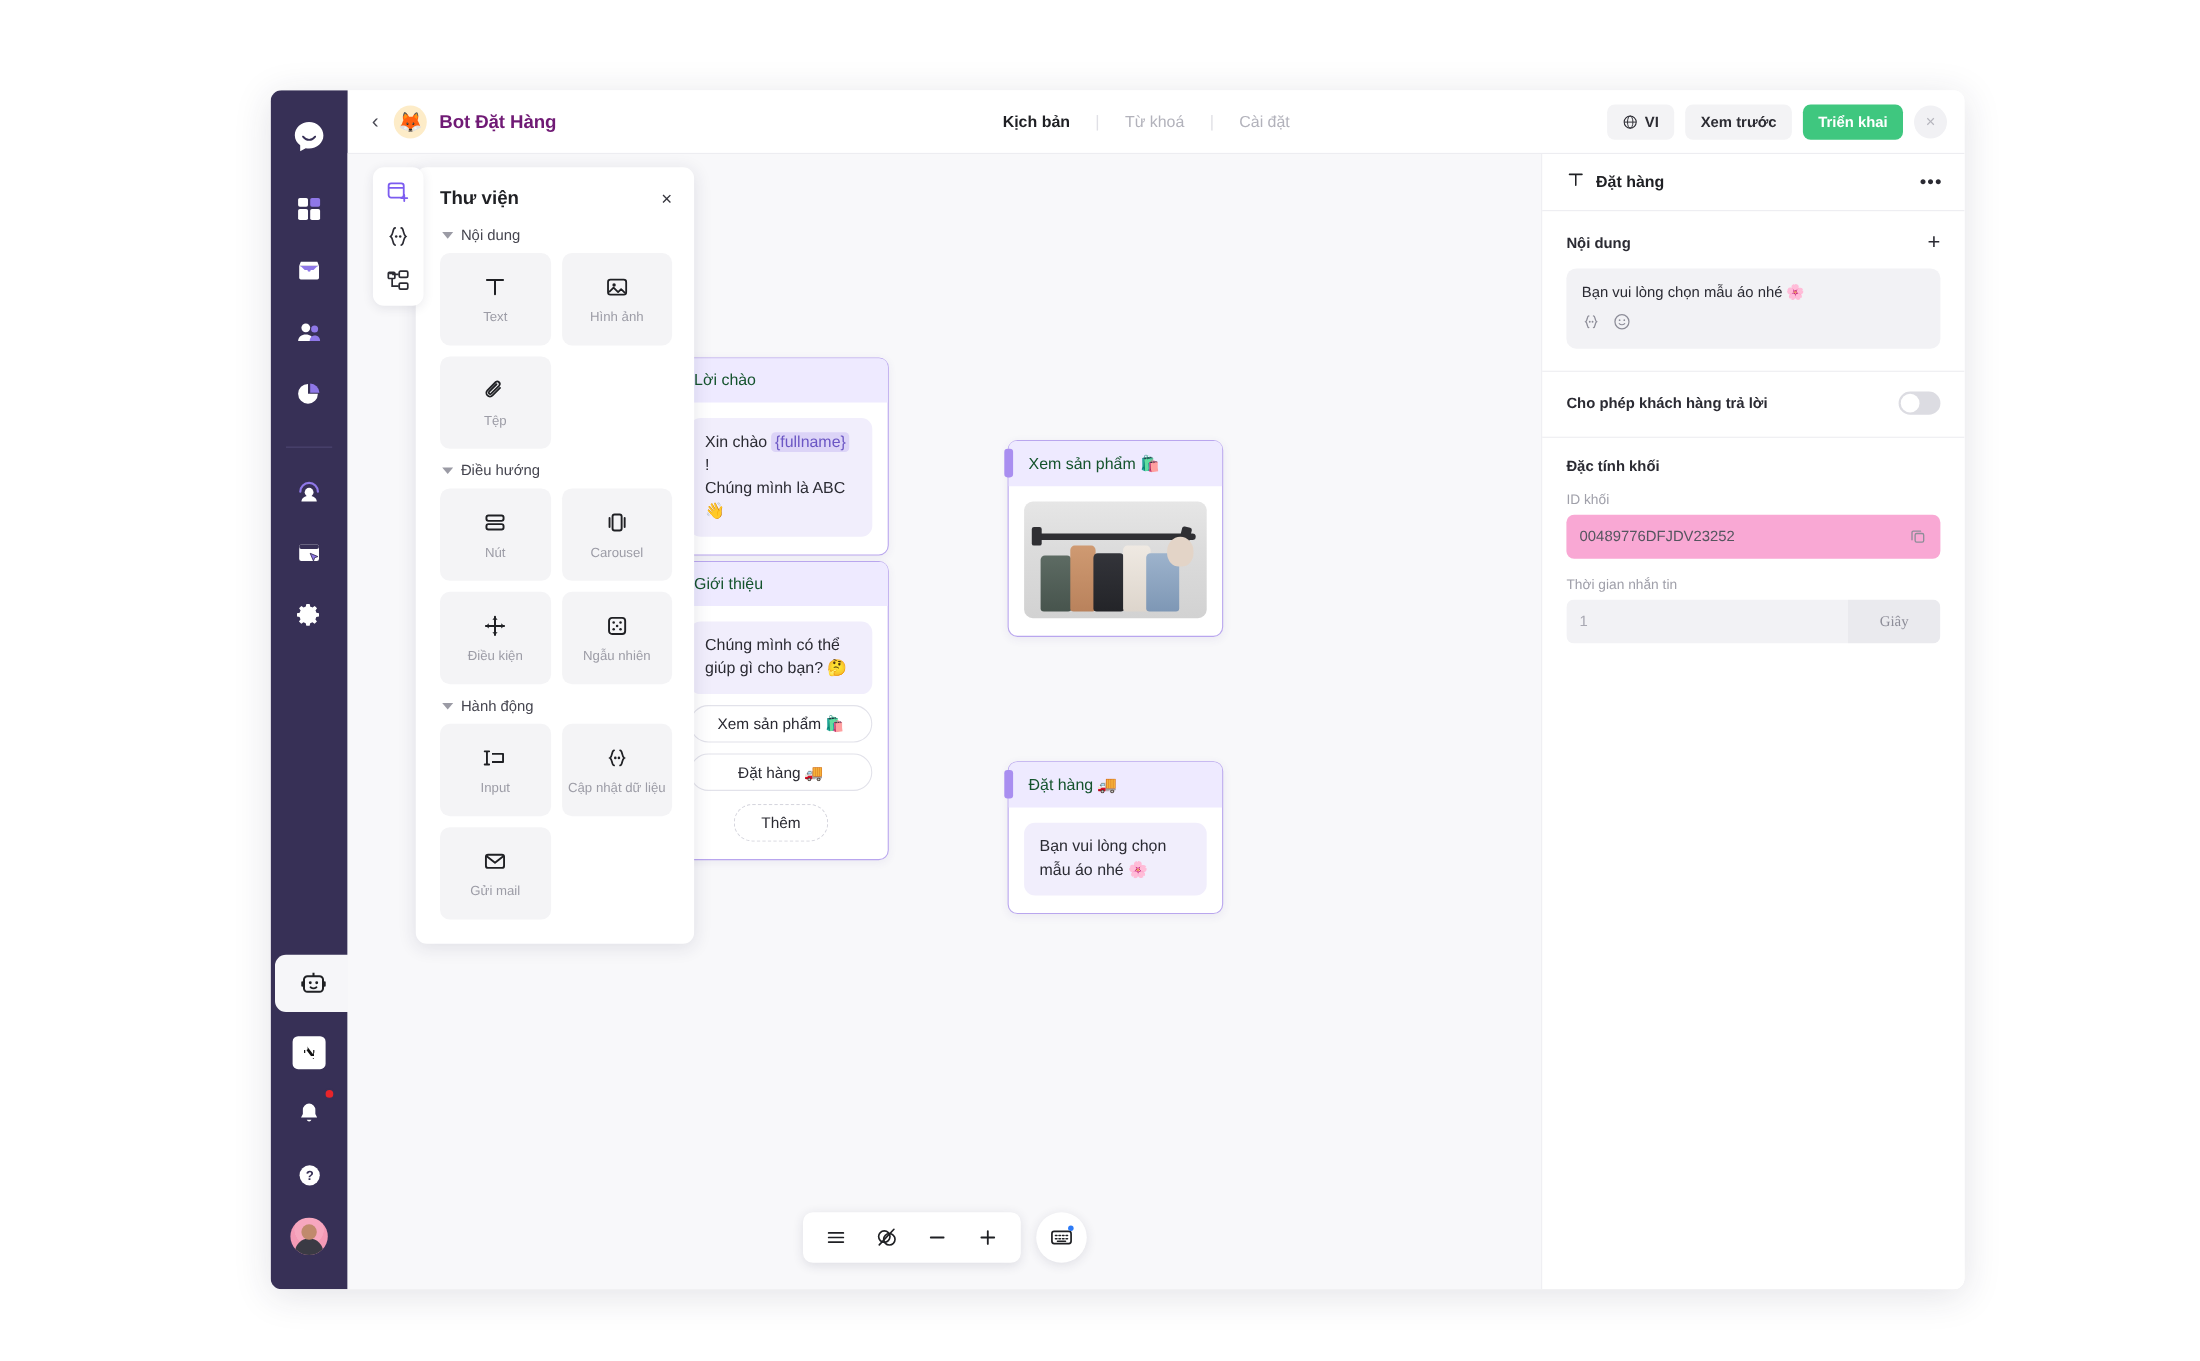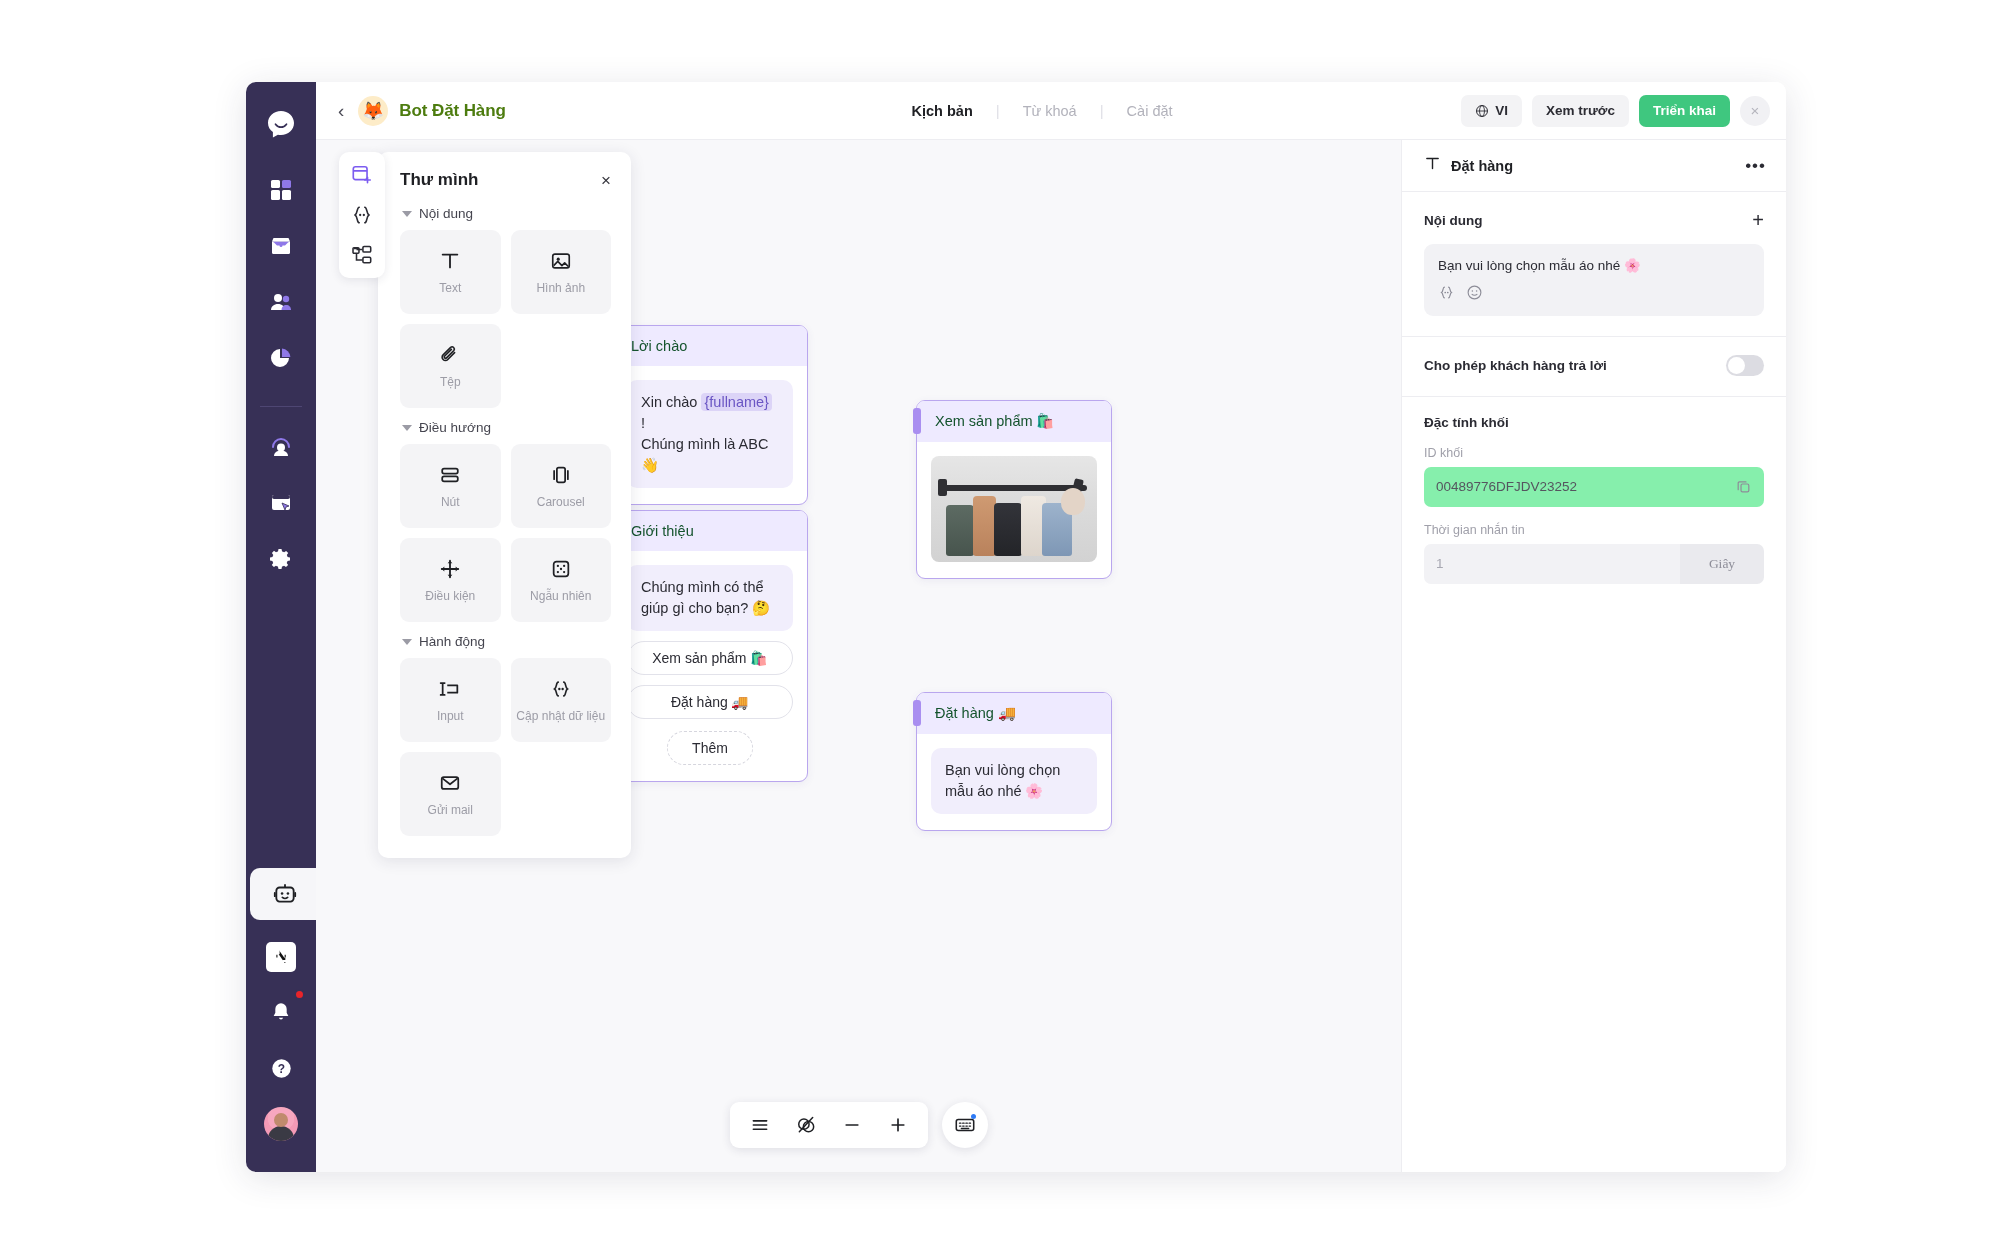--- a/index.html
+++ b/index.html
@@ -101,21 +101,21 @@
     font-size: 19px; color: #4a4a55; cursor: pointer;
     margin-right: 14px; line-height: 1;
   }
   .bot-avatar {
     width: 30px; height: 30px; border-radius: 50%;
     background: #fdecc8;
     display:flex;align-items:center;justify-content:center;
     font-size: 18px; margin-right: 11px;
   }
   .bot-title {
-    font-size: 17px; font-weight: 700; color: #4d7c0f;
+    font-size: 17px; font-weight: 700; color: #701a75;
     letter-spacing: -0.1px;
   }
   .tabs {
     position: absolute; left: 50%; transform: translateX(-53%);
     display: flex; align-items: center; gap: 4px;
   }
   .tab {
     font-size: 14.5px; color: #b2b2bb; padding: 0 19px; cursor: pointer;
   }
   .tab.active { color: #1f2024; font-weight: 600; }
@@ -294,21 +294,21 @@
   .toggle {
     width: 38px; height: 21px; border-radius: 11px; background: #dcdce2;
     position: relative; cursor: pointer;
   }
   .toggle::after {
     content:""; position:absolute; left: 2px; top: 2px;
     width: 17px; height: 17px; border-radius: 50%; background: #fff;
   }
   .field-label { font-size: 12.5px; color: #a0a0aa; margin: 16px 0 7px 0; }
   .field {
-    height: 40px; border-radius: 7px; background: #86efac;
+    height: 40px; border-radius: 7px; background: #f9a8d4;
     display: flex; align-items: center; padding: 0 12px;
     font-size: 13.5px; color: #55555f; position: relative; overflow:hidden;
   }
   .field .copy { margin-left: auto; color: #8d8d98; cursor: pointer; display:flex; }
   .field-split { display:flex; height:40px; border-radius:7px; overflow:hidden; }
   .field-split .fs-input {
     flex:1; background:#f2f2f5; display:flex; align-items:center;
     padding: 0 12px; font-size:13.5px; color:#a8a8b2;
   }
   .field-split .fs-unit {
@@ -490,21 +490,21 @@
                 <rect x="2.2" y="4" width="6.5" height="6" rx="1" stroke="#2b2b33" stroke-width="1.7" fill="none"></rect>
                 <rect x="13" y="2.8" width="8.5" height="6" rx="1.3" stroke="#2b2b33" stroke-width="1.7" fill="none"></rect>
                 <rect x="13" y="14.5" width="8.5" height="6" rx="1.3" stroke="#2b2b33" stroke-width="1.7" fill="none"></rect>
                 <path d="M6 10v7.5h6.5M6 6h6.5" stroke="#2b2b33" stroke-width="1.7" fill="none"></path>
               </svg>
           </div>
         </div>
 
         <div class="library">
           <div class="lib-head">
-            <div class="lib-title">Thư mình</div>
+            <div class="lib-title">Thư viện</div>
             <div class="lib-close">×</div>
           </div>
 
           <div class="lib-group-title">
             <span class="caret"></span>
             <span>Nội dung</span>
           </div>
           <div class="lib-grid">
             <div class="lib-item">
               <span class="li-ico">

